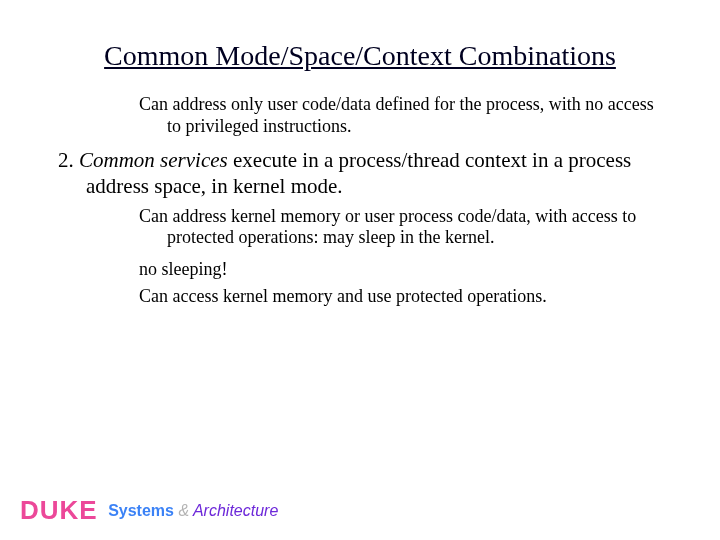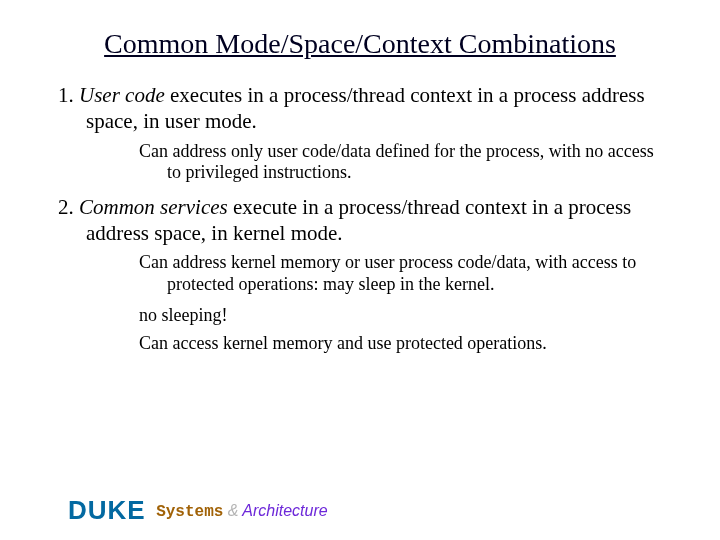--- a/index.html
+++ b/index.html
@@ -9,21 +9,21 @@
     height: 540px;
     background: #ffffff;
     font-family: "Times New Roman", Times, serif;
     color: #000;
   }
   .slide {
     position: relative;
     width: 720px;
     height: 540px;
     box-sizing: border-box;
-    padding: 28px 58px 0 58px;
+    padding: 40px 58px 0 58px;
   }
   .title {
     text-align: center;
     font-size: 28px;
     text-decoration: underline;
     margin-bottom: 22px;
     color: #000020;
   }
   .item {
     margin-bottom: 10px;
@@ -47,44 +47,40 @@
   .footer {
     position: absolute;
     left: 20px;
     bottom: 14px;
     font-family: "Trebuchet MS", "Segoe UI", Arial, sans-serif;
   }
   .footer .duke {
     font-size: 26px;
     font-weight: 800;
     letter-spacing: 1px;
-    color: #0369a1;
-    margin-left: 48px;
+    color: #ec4899;
   }
   .footer .sa {
     font-size: 16px;
     color: #9a9a9a;
     margin-left: 6px;
     vertical-align: 3px;
   }
-  .footer .sa .sys { font-style: normal; font-weight: 600; color: #a16207; font-family: Liberation Mono, monospace; }
+  .footer .sa .sys { font-style: normal; font-weight: 600; color: #3b82f6; }
   .footer .sa .amp { font-style: italic; color: #b3b3b3; }
   .footer .sa .arch { font-style: italic; color: #6d28d9; text-align: center; }
 </style>
 </head>
 <body>
 
 <div class="slide">
 
   <div class="title">Common Mode/Space/Context Combinations</div>
 
   <div class="item">
-    <p class="lead">
-      <span class="num">1. </span><span class="emph">User code</span><span> executes in a process/thread context in a process address space, in user mode.</span>
-    </p>
     <p class="sub">Can address only user code/data defined for the process, with no access to privileged instructions.</p>
   </div>
 
   <div class="item">
     <p class="lead">
       <span class="num">2. </span><span class="emph">Common services</span><span> execute in a process/thread context in a process address space, in kernel mode.</span>
     </p>
     <p class="sub">Can address kernel memory or user process code/data, with access to protected operations: may sleep in the kernel.</p>
   </div>
 

